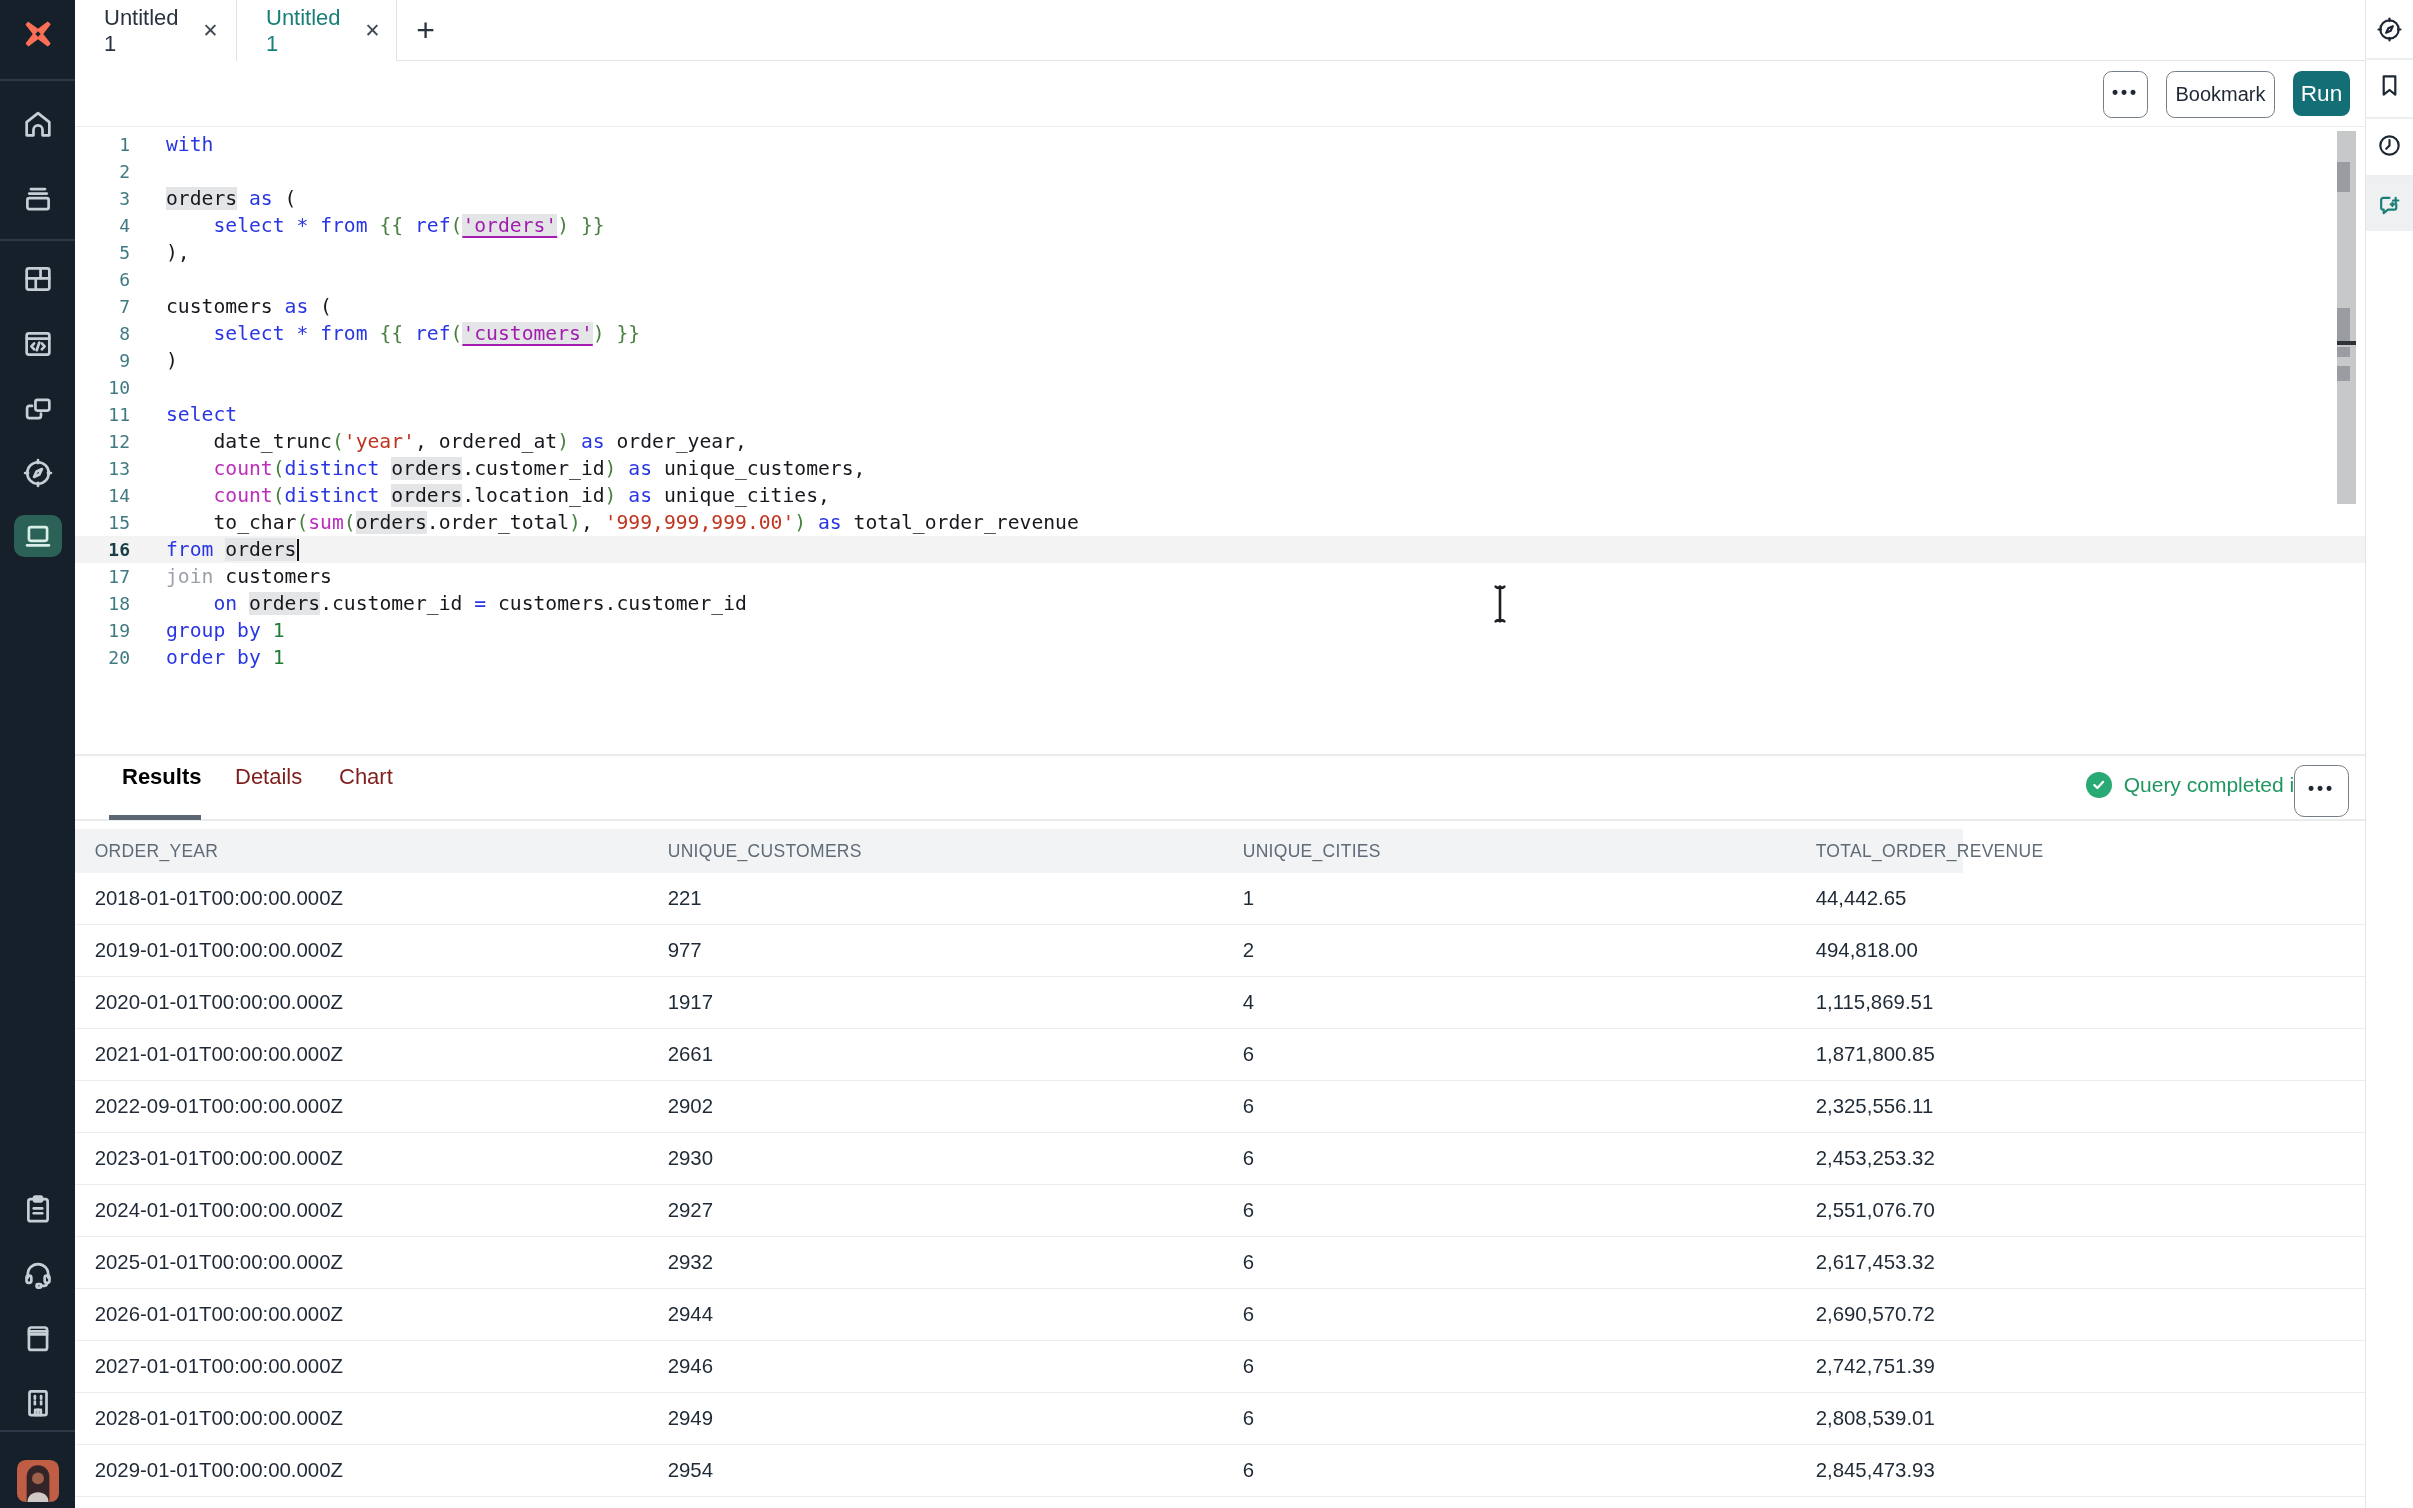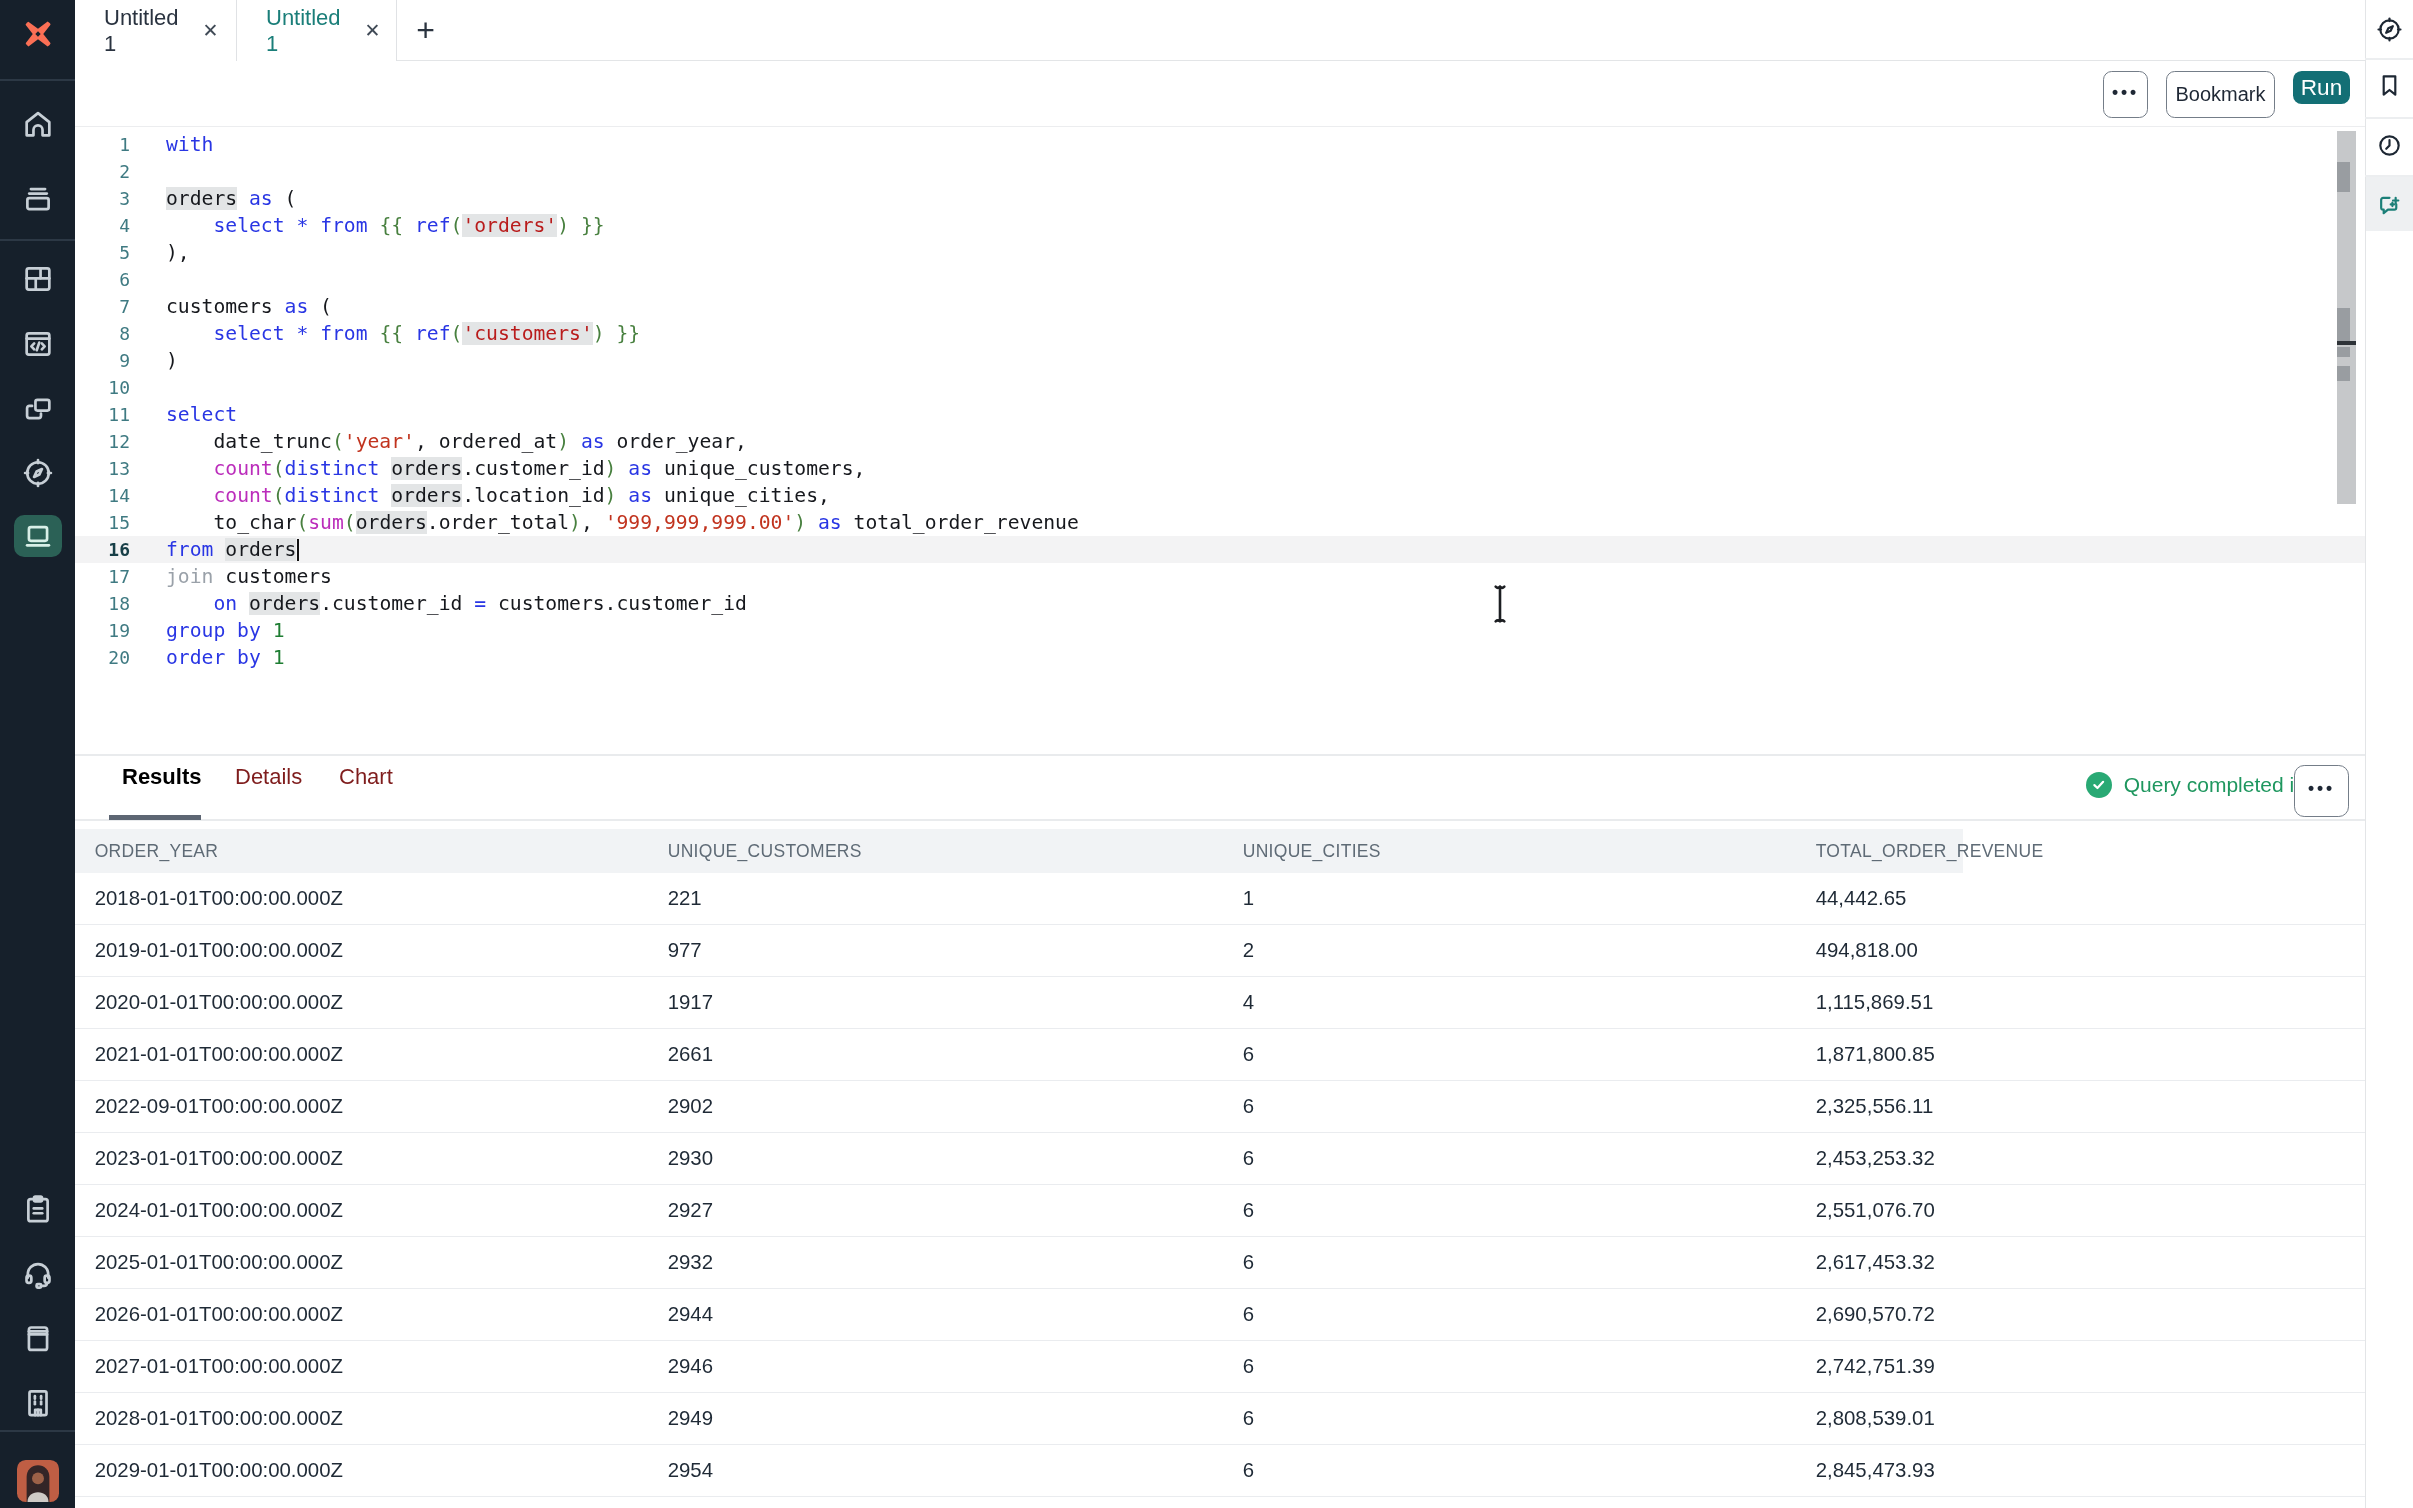--- a/index.html
+++ b/index.html
@@ -40,21 +40,21 @@
   .editor{left:75px;top:128px;width:2290px;height:627px;background:#fff;}
   .code-lines{position:absolute;left:75px;top:131px;width:2290px;}
   .code-line{display:flex;height:27px;align-items:center;}
   .code-line.active{background:#f3f3f4;}
   .ln{width:55px;text-align:right;font-family:"DejaVu Sans Mono",monospace;font-size:18px;color:#3f7a82;flex:none;}
   .code-line.active .ln{color:#173f47;font-weight:bold;}
   .code{padding-left:36px;font-family:"DejaVu Sans Mono",monospace;font-size:19.7px;white-space:pre;}
   .tk-kw{color:#2936e4;}
   .tk-fn{color:#bb2dbb;}
   .tk-str{color:#c1331e;}
-  .tk-ref{color:#b91c1c;background:#e3e5e6;text-underline-offset:3.6px;text-decoration-thickness:1.5px;margin-top:15px;}
+  .tk-ref{color:#a21caf;background:#e3e5e6;text-decoration:underline;text-underline-offset:3.6px;text-decoration-thickness:1.5px;margin-top:15px;}
   .tk-id{color:#16181d;}
   .tk-gr{color:#9aa1a9;}
   .tk-num{color:#1e7d32;}
   .tk-br{color:#48803f;}
   .tk-hl{color:#16181d;background:#e3e5e6;}
   .tk-caret{display:inline-block;width:2.2px;height:22px;background:#111;vertical-align:middle;margin-left:0.7px;}
 
   .ruler{left:2337px;top:131px;width:19px;height:373px;background:#c6c8ca;}
   .ruler-mark{position:absolute;left:0;width:13px;background:#999da1;}
   .ruler-line{position:absolute;left:0;width:19px;height:4.4px;background:#2e3338;}
@@ -210,21 +210,21 @@
   </div>
   <div class="abs tab active" style="left:237px;width:160px;">
     <span class="tab-label">Untitled 1</span>
     <span class="tab-close">✕</span>
   </div>
   <div class="abs tab-plus">+</div>
 
   <div class="abs toolbar"></div>
   <div class="btn btn-dots" style="left:2103px;top:71px;width:45px;height:47px;">•••</div>
   <div class="btn btn-bookmark" style="left:2166px;top:71px;width:109px;height:47px;">Bookmark</div>
-  <div class="btn btn-run" style="left:2293px;top:71px;width:57px;height:33px;">Run</div>
+  <div class="btn btn-run" style="left:2293px;top:71px;width:57px;height:45px;">Run</div>
 
   <div class="abs editor"></div>
   <div class="code-lines">
 
       <div class="code-line">
         <span class="ln">1</span>
         <span class="code"><span class="tk-kw">with</span></span>
       </div>
 
       <div class="code-line">

